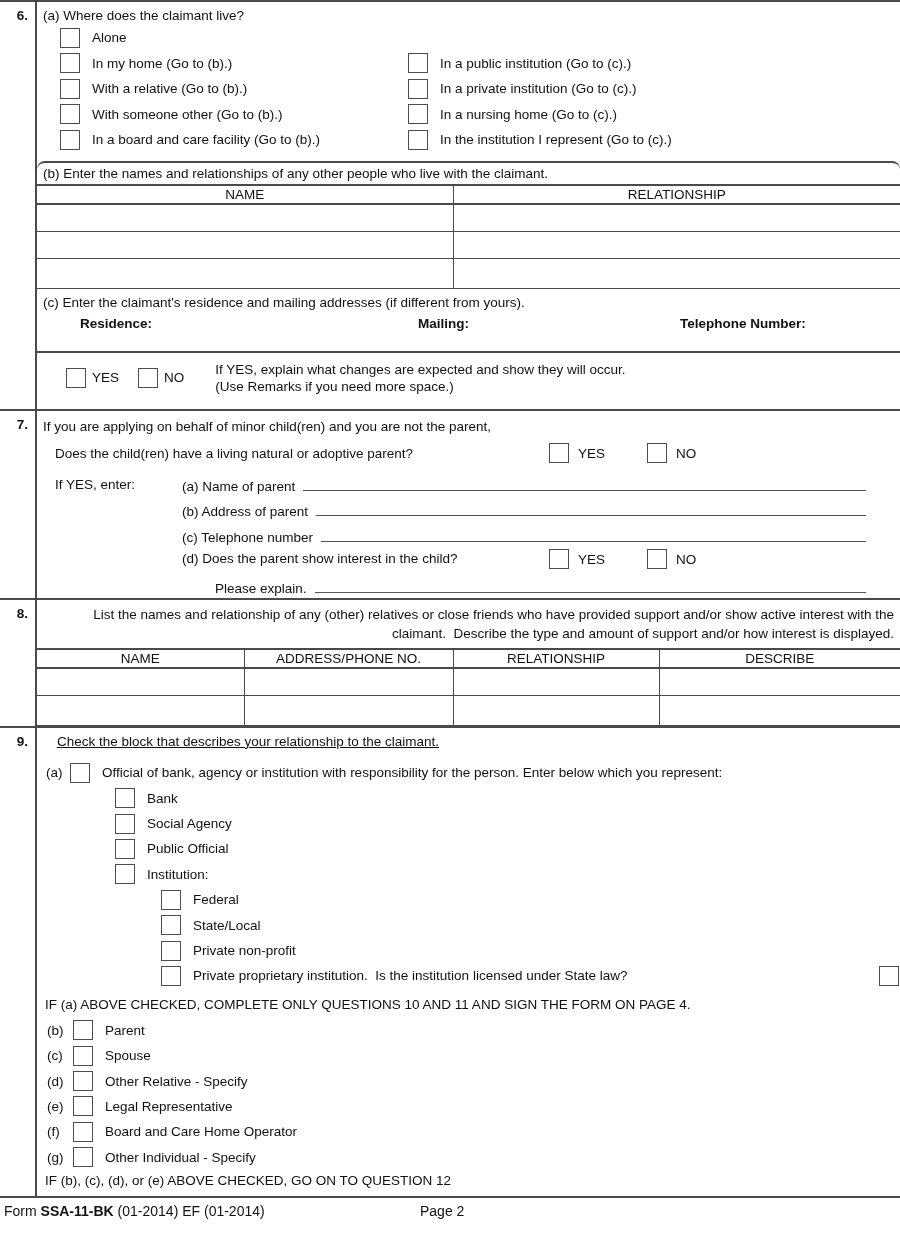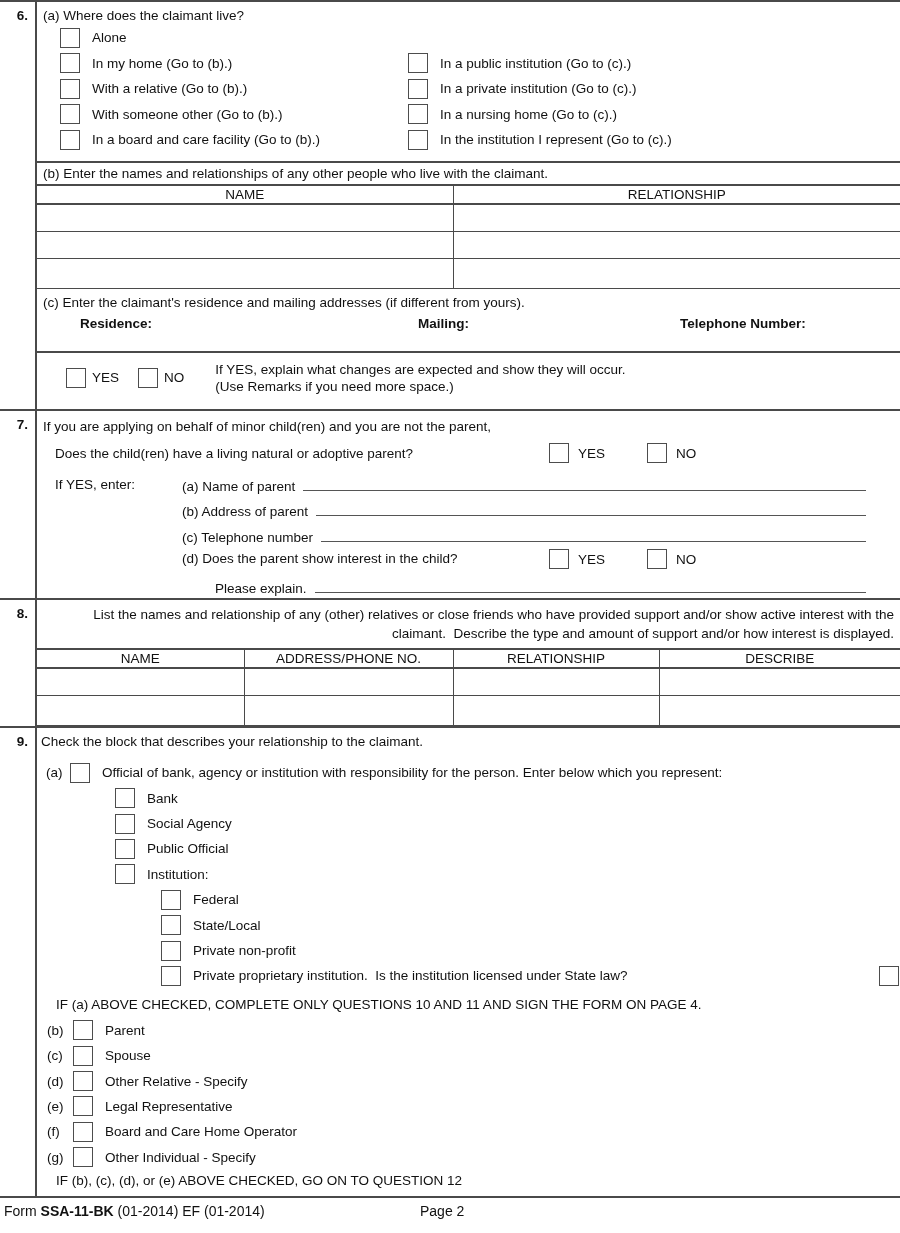--- a/index.html
+++ b/index.html
@@ -26,21 +26,21 @@
   
   .q6a { padding:6px 0 2px 6px; height:159px; }
   .q6a-cols { display:flex; margin-top:2px; }
   .q6a-left { flex:0 0 365px; }
   .opt { display:flex; align-items:center; height:25.5px; }
   .opt .cb { margin-left:17px; }
   .opt .lbl { margin-left:12px; white-space:nowrap; }
   .q6a-right .opt .cb { margin-left:0; }
   .q6a-right { padding-top:25.5px; }
 
-  .q6b { border-top:2px solid #4a4a4a; padding:3px 0 3px 6px; }
+  .q6b { border-top:2px solid #4a4a4a; padding:3px 0 3px 6px;border-radius:8px; }
 
   table.tbl { border-collapse:collapse; width:100%; border-top:2px solid #4a4a4a; table-layout:fixed; }
   table.tbl th { font-weight:normal; text-align:center; border-bottom:2px solid #4a4a4a; height:16px; }
   table.tbl td { border-bottom:1.5px solid #4a4a4a; height:27px; }
   table.tbl .vline { border-right:1.5px solid #4a4a4a; }
   table.tbl tr:last-child td { height:30px; }
 
   .q6c { padding:6px 0 0 6px; height:62px; }
   .c-fields { position:relative; height:20px; margin-top:6px;font-weight:bold; }
   .c-fields span { position:absolute; top:0; }
@@ -61,31 +61,31 @@
   .yn-abs { position:absolute; bottom:2px; display:flex; align-items:center; }
   .yn-abs .yn-lbl { margin-left:9px; }
   .q7row.mid { align-items:center; }
 
   
   .q8 .content { padding-top:3px; }
   .q8intro { margin:2px 6px 5px 6px; line-height:19px; white-space:pre-wrap;text-align:right; }
 
   
   .q9 .content { padding-top:4px; padding-bottom:4px; }
-  .q9intro { margin-left:4px; height:24px; padding-top:2px; }
+  .q9intro { margin-left:20px; height:24px; padding-top:2px;text-decoration:underline; }
   .q9row { display:flex; align-items:center; height:25.4px; position:relative; }
   .q9row .pfx { margin-left:10px; width:26px; flex:0 0 26px; }
   .q9row.rowa { margin-top:4px; height:26px; }
   .q9row.rowa .pfx { margin-left:9px; width:24px; flex:0 0 24px; }
   .q9row .cb { margin-left:0; }
   .q9row .lbl { margin-left:12px; white-space:pre-wrap; }
   .q9row.lvl2 .cb { margin-left:78px; }
   .q9row.lvl3 .cb { margin-left:124px; }
   .q9row .ynbox { position:absolute; display:flex; align-items:center; }
-  .q9note { margin-left:19px; height:26px; display:flex; align-items:center; }
+  .q9note { margin-left:8px; height:26px; display:flex; align-items:center; }
   .q9note.top { margin-top:3px; }
 
   
   .footer { position:relative; margin-top:5px; padding-left:4px; font-size:14px; }
   .footer .pageno { position:absolute; left:420px; top:0; }
 </style>
 </head>
 <body>
 
 <div class="page">

